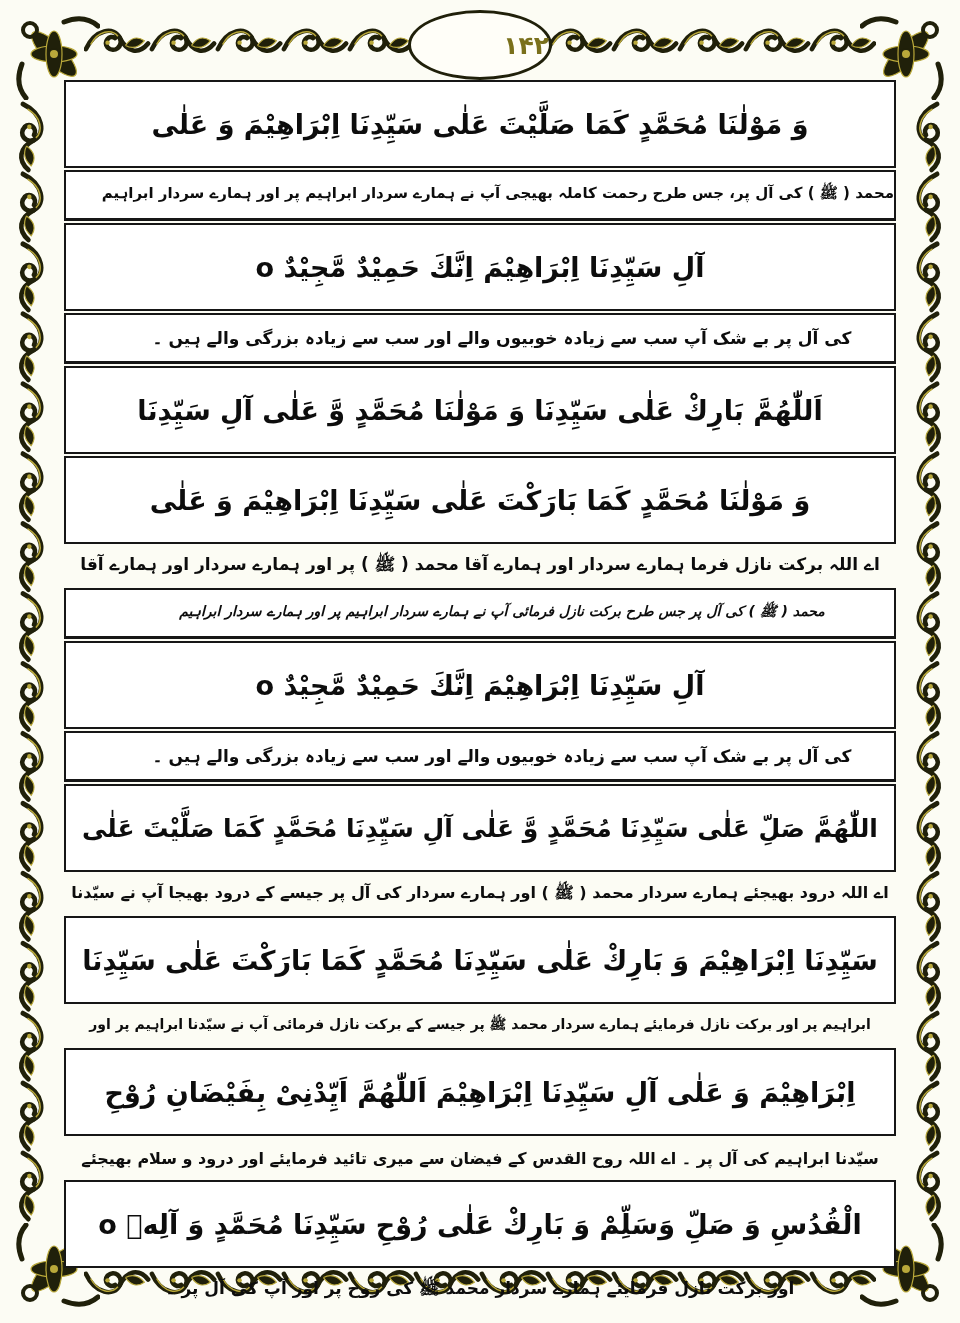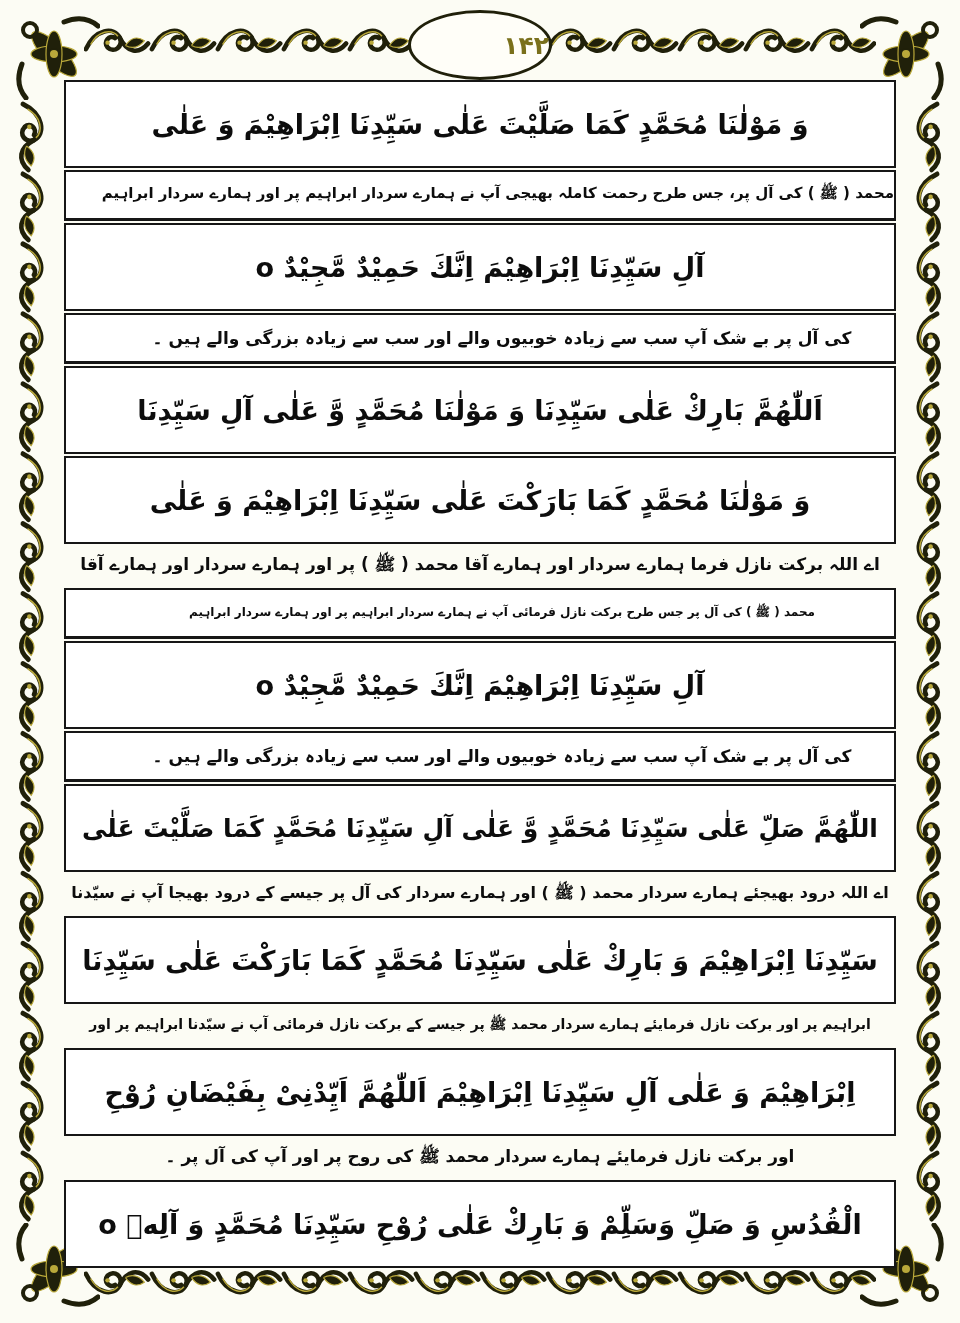--- a/index.html
+++ b/index.html
@@ -206,21 +206,21 @@
       <div class="row arabic boxed" dir="rtl">
         <span class="txt">اَللّٰهُمَّ بَارِكْ عَلٰی سَیِّدِنَا وَ مَوْلٰنَا مُحَمَّدٍ وَّ عَلٰی آلِ سَیِّدِنَا</span>
       </div>
       <div class="row arabic boxed" dir="rtl">
         <span class="txt">وَ مَوْلٰنَا مُحَمَّدٍ کَمَا بَارَکْتَ عَلٰی سَیِّدِنَا اِبْرَاهِیْمَ وَ عَلٰی</span>
       </div>
       <div class="row urdu plain" dir="rtl">
         <span class="txt">اے اللہ برکت نازل فرما ہمارے سردار اور ہمارے آقا محمد ( ﷺ ) پر اور ہمارے سردار اور ہمارے آقا</span>
       </div>
       <div class="row urdu boxed" dir="rtl">
-        <span class="txt" style="font-size: 12px;">محمد ( ﷺ ) کی آل پر جس طرح برکت نازل فرمائی آپ نے ہمارے سردار ابراہیم پر اور ہمارے سردار ابراہیم</span>
+        <span class="txt" style="font-size: 14px; font-style: italic;">محمد ( ﷺ ) کی آل پر جس طرح برکت نازل فرمائی آپ نے ہمارے سردار ابراہیم پر اور ہمارے سردار ابراہیم</span>
       </div>
       <div class="row arabic boxed" dir="rtl">
         <span class="txt">آلِ سَیِّدِنَا اِبْرَاهِیْمَ اِنَّكَ حَمِیْدٌ مَّجِیْدٌ o</span>
       </div>
       <div class="row urdu boxed" dir="rtl">
         <span class="txt">کی آل پر بے شک آپ سب سے زیادہ خوبیوں والے اور سب سے زیادہ بزرگی والے ہیں ۔</span>
       </div>
       <div class="row arabic boxed" dir="rtl">
         <span class="txt" style="font-size: 25px;">اللّٰهُمَّ صَلِّ عَلٰی سَیِّدِنَا مُحَمَّدٍ وَّ عَلٰی آلِ سَیِّدِنَا مُحَمَّدٍ کَمَا صَلَّیْتَ عَلٰی</span>
       </div>
@@ -230,20 +230,23 @@
       <div class="row arabic boxed" dir="rtl">
         <span class="txt">سَیِّدِنَا اِبْرَاهِیْمَ وَ بَارِكْ عَلٰی سَیِّدِنَا مُحَمَّدٍ کَمَا بَارَکْتَ عَلٰی سَیِّدِنَا</span>
       </div>
       <div class="row urdu plain" dir="rtl">
         <span class="txt" style="font-size: 14px;">ابراہیم پر اور برکت نازل فرمایئے ہمارے سردار محمد ﷺ پر جیسے کے برکت نازل فرمائی آپ نے سیّدنا ابراہیم پر اور</span>
       </div>
       <div class="row arabic boxed" dir="rtl">
         <span class="txt">اِبْرَاهِیْمَ وَ عَلٰی آلِ سَیِّدِنَا اِبْرَاهِیْمَ اَللّٰهُمَّ اَیِّدْنِیْ بِفَیْضَانِ رُوْحِ</span>
       </div>
       <div class="row urdu plain" dir="rtl">
+        <span class="txt" style="font-size: 16px;">سیّدنا ابراہیم کی آل پر ۔ اے اللہ روح القدس کے فیضان سے میری تائید فرمایئے اور درود و سلام بھیجئے</span>
+      </div>
+      <div class="row arabic boxed" dir="rtl">
+        <span class="txt">الْقُدُسِ وَ صَلِّ وَسَلِّمْ وَ بَارِكْ عَلٰی رُوْحِ سَیِّدِنَا مُحَمَّدٍ وَ آلِهٖ o</span>
+      </div>
+      <div class="row urdu plain" dir="rtl">
         <span class="txt">اور برکت نازل فرمایئے ہمارے سردار محمد ﷺ کی روح پر اور آپ کی آل پر ۔</span>
       </div>
-      <div class="row arabic boxed" dir="rtl">
-        <span class="txt">الْقُدُسِ وَ صَلِّ وَسَلِّمْ وَ بَارِكْ عَلٰی رُوْحِ سَیِّدِنَا مُحَمَّدٍ وَ آلِهٖ o</span>
-      </div>
     </div>
 
 </div>
 
 </body></html>

